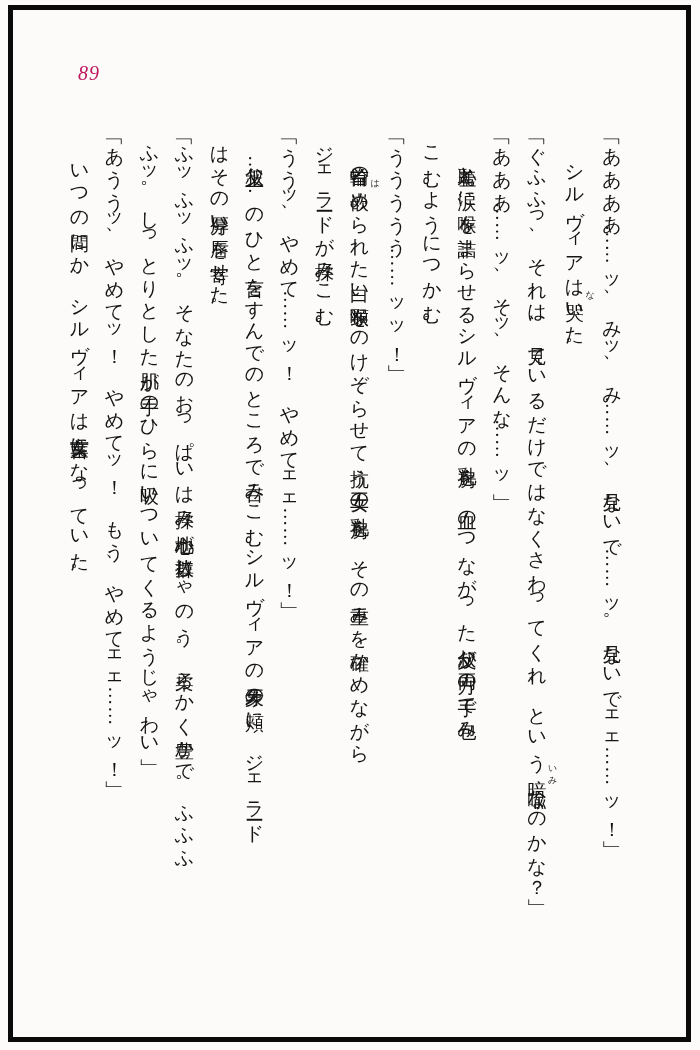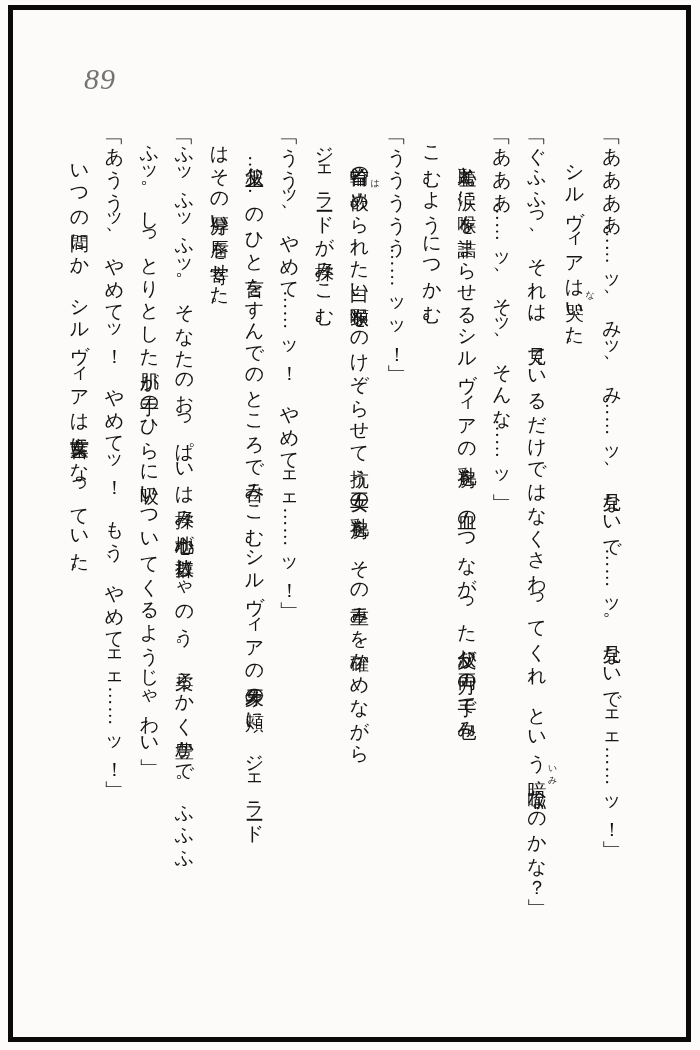--- a/index.html
+++ b/index.html
@@ -12,24 +12,24 @@
   }
   .frame {
     position:absolute;
     left:8px; top:5px; right:9px; bottom:8px;
     border:5px solid #0a0a0a;
     box-sizing:border-box;
     pointer-events:none;
   }
   .page-number {
     position:absolute;
-    left:84px; top:62px;
-    font-size:30px;
+    left:78px; top:62px;
+    font-size:20px;
     font-style:italic;
-    color:#737373;
+    color:#be185d;
     letter-spacing:1px;
   }
   .text-block {
     position:absolute;
     top:133px; left:70px;
     width:560px; height:918px;
     writing-mode:vertical-rl;
     text-orientation:mixed;
     font-size:19px;
     letter-spacing:1px;

